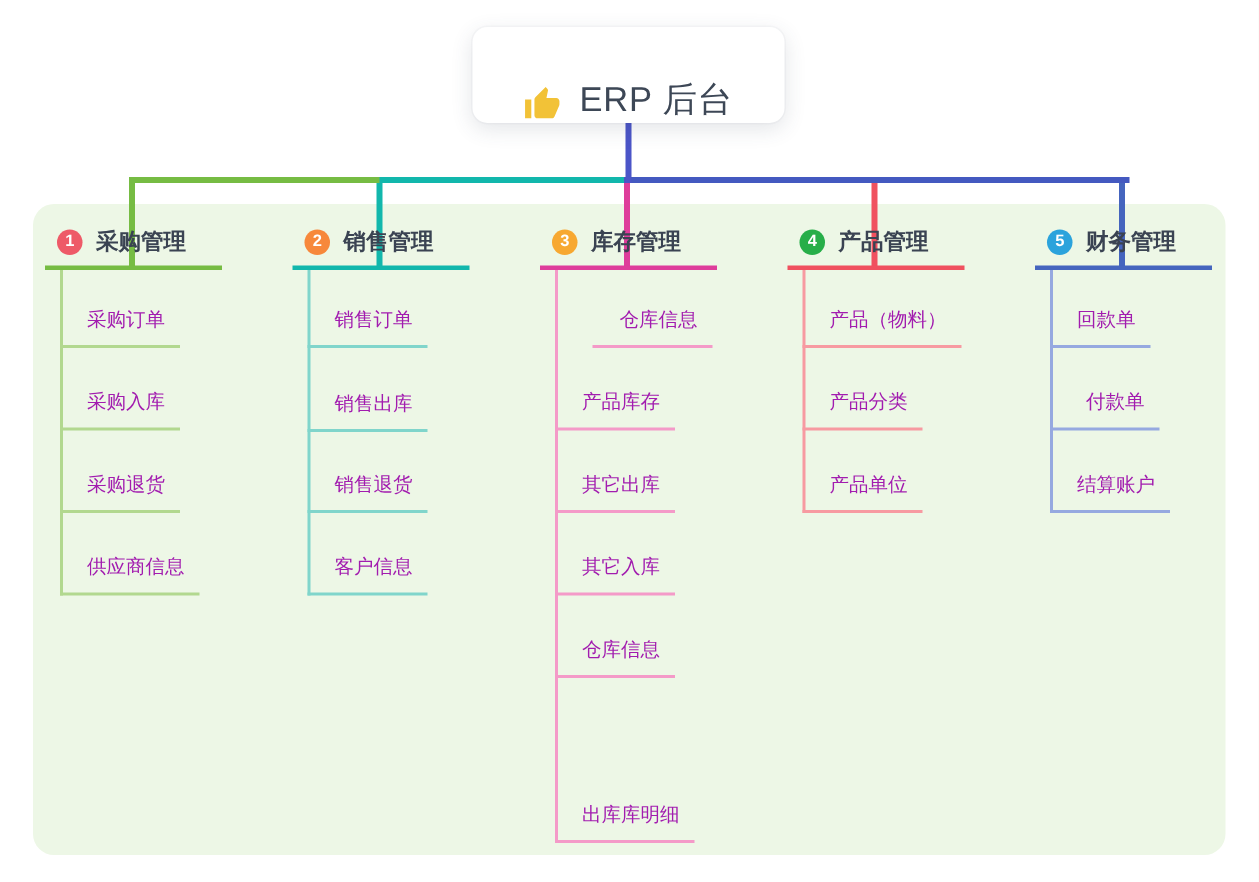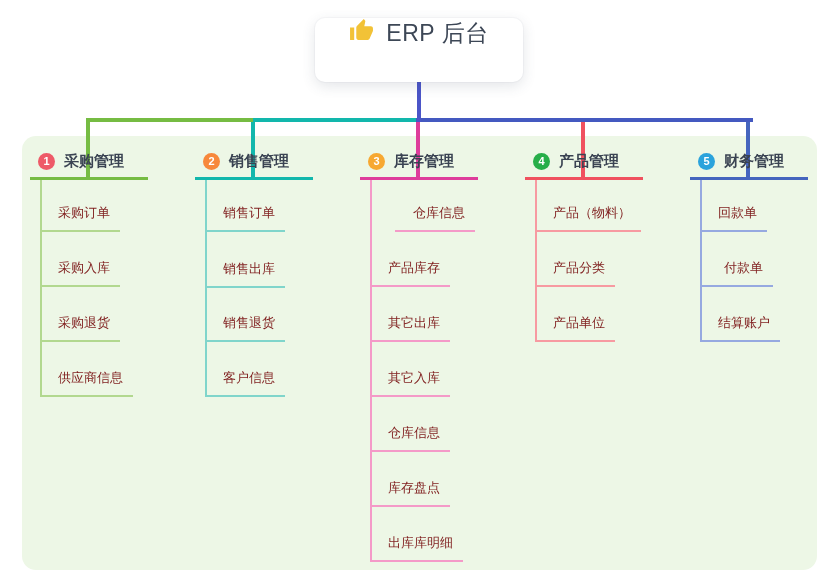--- a/index.html
+++ b/index.html
@@ -4,36 +4,36 @@
 <style>
   html,body{margin:0;padding:0;background:#ffffff;}
   .stage{
     position:relative;width:839px;height:588px;overflow:hidden;background:#fff;
     font-family:"Liberation Sans","DejaVu Sans",sans-serif;
   }
   .panel{position:absolute;left:22px;top:136px;width:795px;height:434px;border-radius:14px;}
   .root-card{
     position:absolute;left:315px;top:18px;width:208px;height:64px;background:#fff;
     border-radius:10px;box-shadow:0 4px 14px rgba(60,70,90,.14),0 0 0 1px rgba(60,70,90,.03);
-    display:flex;align-items:flex-start;justify-content:center;gap:12px;z-index:3;
+    display:flex;align-items:flex-end;justify-content:center;gap:12px;z-index:3;
   }
   .root-label{font-size:23px;color:#3D4756;font-weight:500;letter-spacing:.5px;}
   .line{position:absolute;z-index:1;}
   .line.top{z-index:2;}
   .branch-header{
     position:absolute;width:110px;height:25px;display:flex;align-items:center;gap:9px;
     padding:0 0 3px 8px;z-index:2;cursor:default;white-space:nowrap;
   }
   .badge{
     width:17px;height:17px;border-radius:50%;color:#fff;font-size:11px;line-height:17px;
     text-align:center;flex:none;font-weight:bold;
   }
   .branch-label{font-size:15px;color:#3A4352;font-weight:600;}
   .child-node{
-    position:absolute;white-space:nowrap;font-size:13px;color:#7f1d1d;
+    position:absolute;white-space:nowrap;font-size:13px;color:#a21caf;
     line-height:18px;padding:0 10px 8px 18px;z-index:2;
   }
 </style>
 </head>
 <body>
 
 <div class="stage" id="stage" style="background: rgb(255, 255, 255);">
   <div class="panel" id="panel" style="background: rgb(237, 247, 230);"></div>
 
   <div class="root-card">
@@ -74,21 +74,20 @@
     <div class="branch-header" style="left: 360px; top: 149px; border-bottom: 3px solid rgb(222, 61, 155);">
       <span class="badge" style="background: rgb(247, 168, 49);">3</span>
       <span class="branch-label">库存管理</span>
     </div>
     <div class="line" style="left: 370px; top: 180px; width: 2px; height: 382px; background: rgb(244, 154, 200);"></div>
     <div class="child-node" style="left: 384px; top: 204px; border-bottom: 2px solid rgb(244, 154, 200); margin-left: 11px;">仓库信息</div>
     <div class="child-node" style="left: 370px; top: 259px; border-bottom: 2px solid rgb(244, 154, 200);">产品库存</div>
     <div class="child-node" style="left: 370px; top: 314px; border-bottom: 2px solid rgb(244, 154, 200);">其它出库</div>
     <div class="child-node" style="left: 370px; top: 369px; border-bottom: 2px solid rgb(244, 154, 200);">其它入库</div>
     <div class="child-node" style="left: 370px; top: 424px; border-bottom: 2px solid rgb(244, 154, 200);">仓库信息</div>
-    <div class="child-node" style="left: 370px; top: 479px; border-bottom: 2px solid rgb(244, 154, 200);">库存盘点</div>
     <div class="child-node" style="left: 370px; top: 534px; border-bottom: 2px solid rgb(244, 154, 200); text-align: right;">出库库明细</div>
     <div class="branch-header" style="left: 525px; top: 149px; border-bottom: 3px solid rgb(240, 81, 95);">
       <span class="badge" style="background: rgb(39, 174, 73);">4</span>
       <span class="branch-label">产品管理</span>
     </div>
     <div class="line" style="left: 535px; top: 180px; width: 2px; height: 162px; background: rgb(247, 154, 161);"></div>
     <div class="child-node" style="left: 535px; top: 204px; border-bottom: 2px solid rgb(247, 154, 161);">产品（物料）</div>
     <div class="child-node" style="left: 535px; top: 314px; border-bottom: 2px solid rgb(247, 154, 161);">产品单位</div>
     <div class="child-node" style="left: 535px; top: 259px; border-bottom: 2px solid rgb(247, 154, 161);">产品分类</div>
     <div class="branch-header" style="left: 690px; top: 149px; border-bottom: 3px solid rgb(69, 101, 190);">

